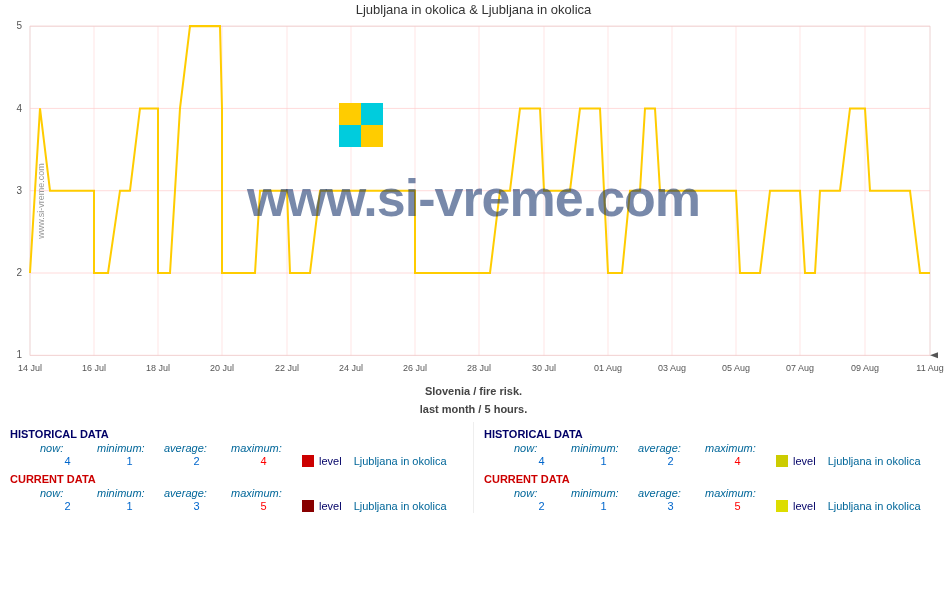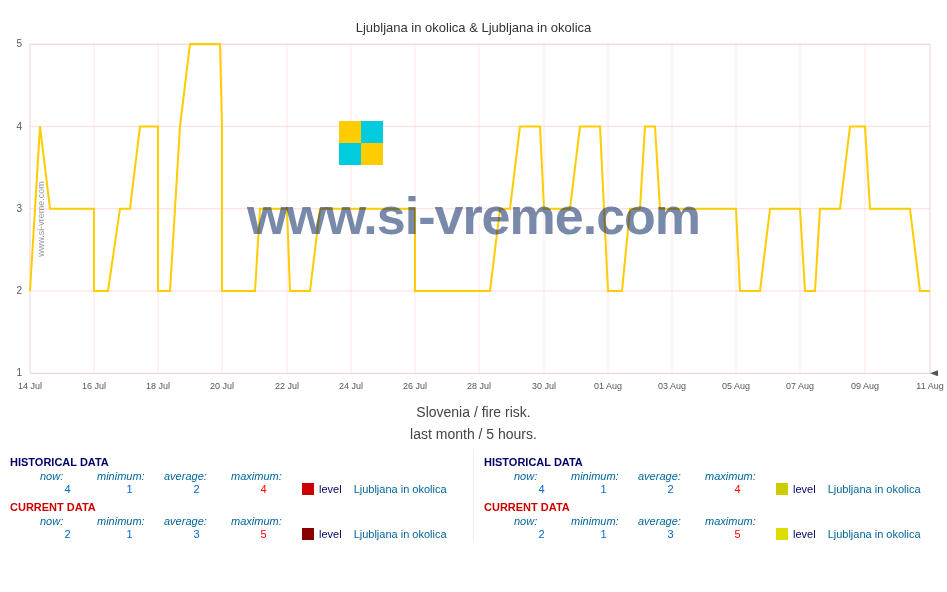--- a/index.html
+++ b/index.html
@@ -10,21 +10,21 @@
       font-family: Arial, sans-serif;
       font-size: 11px;
       color: #333;
       overflow: hidden;
     }
 
     .chart-title {
       text-align: center;
       font-size: 13px;
       color: #333;
-      padding-top: 20px;
+      padding-top: 2px;
       padding-bottom: 4px;
     }
 
     .chart-area {
       position: relative;
       width: 947px;
       height: 360px;
     }
 
     .chart-svg {
@@ -51,24 +51,25 @@
       top: 50%;
       transform: translateY(-50%) rotate(-90deg);
       font-size: 9px;
       color: #999;
       white-space: nowrap;
       transform-origin: center center;
     }
 
     .chart-info {
       text-align: center;
-      font-size: 14px;
+      font-size: 11px;
       color: #444;
       line-height: 1.6;
       margin-top: 2px;
+      font-weight: bold;
     }
 
     .section-title {
       font-size: 11px;
       font-weight: bold;
       color: #006;
       margin-top: 6px;
       margin-bottom: 2px;
     }
   </style>

